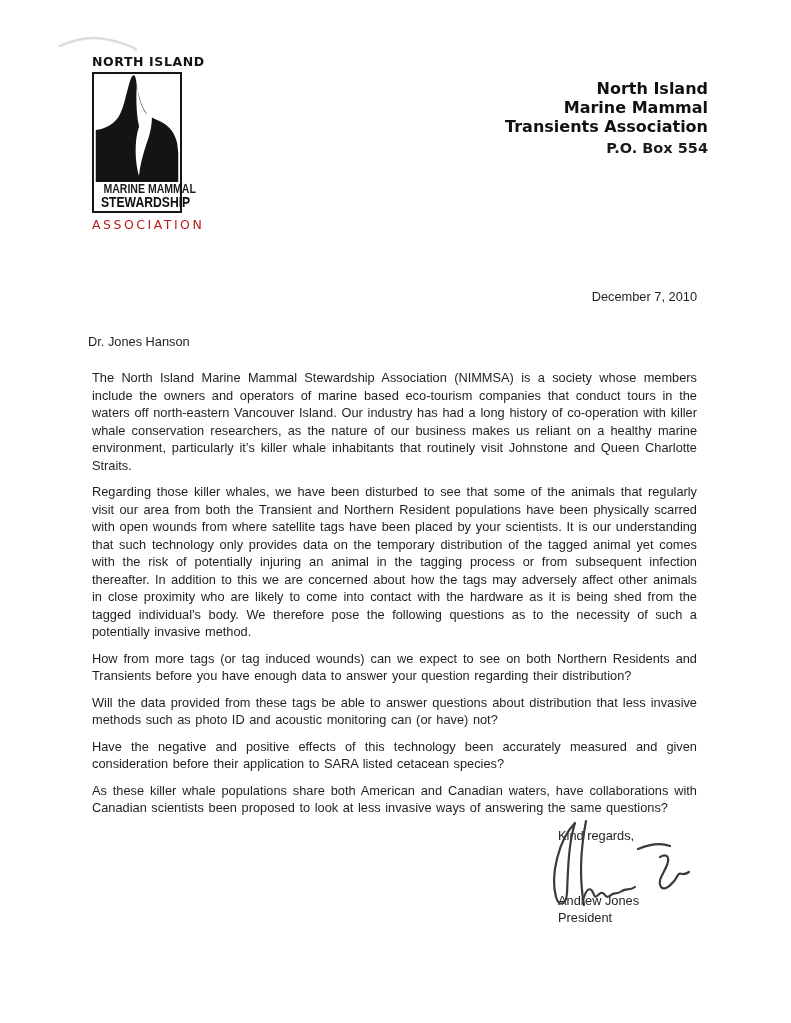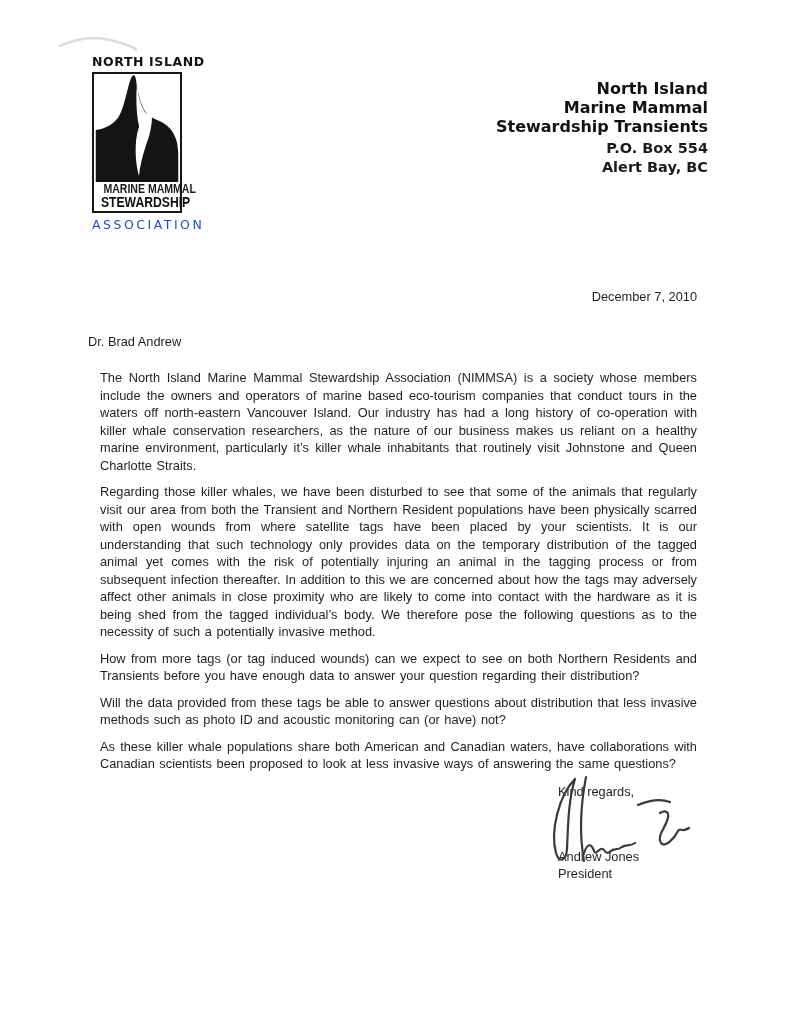--- a/index.html
+++ b/index.html
@@ -30,21 +30,21 @@
     transform:scaleX(0.78); transform-origin:50% 50%; line-height:13px;
   }
   .logo-box-line2 {
     font-family:"Liberation Sans", sans-serif; font-size:14.5px; font-weight:bold;
     color:#0d0d0d; text-align:center; white-space:nowrap;
     transform:scaleX(0.84); transform-origin:50% 50%; line-height:14px;
   }
   .logo-assoc {
     margin-top:4px; text-align:center; white-space:nowrap;
     font-family:"DejaVu Sans", sans-serif; font-size:12.5px;
-    letter-spacing:2.5px; color:#1d4ed8;
+    letter-spacing:2.5px; color:#b91c1c;
   }
 
   
   .letterhead { position:absolute; top:79px; right:83px; text-align:right; }
   .letterhead .org-line {
     font-family:"DejaVu Sans", sans-serif; font-weight:bold;
     font-size:16px; line-height:19px; color:#111;
   }
   .letterhead .addr-line {
     font-family:"DejaVu Sans", sans-serif; font-weight:bold;
@@ -52,21 +52,21 @@
   }
   .letterhead .org-block { margin-bottom:3px; }
 
   
   .letter { position:absolute; left:88px; right:94px; top:288px; }
   .date-line {
     margin-left:470px; font-size:12.8px; line-height:17px; white-space:nowrap;text-align:right;
   }
   .recipient { margin-top:28px; font-size:12.8px; line-height:17px; }
   .letter p {
-    margin:0 0 9px 12px; font-size:12.8px; line-height:17.5px;
+    margin:0 0 9px 4px; font-size:12.8px; line-height:17.5px;
     text-align:justify; word-spacing:1px; color:#1f1f1f;
   }
   .letter p.first { margin-top:19px; }
 
   
   .closing { position:relative; margin-left:470px; margin-top:10px; }
   .closing-text { font-size:12.8px; line-height:17px; }
   .signature-svg {
     position:absolute; left:-18px; top:-10px; pointer-events:none;
   }
@@ -96,36 +96,36 @@
       <div class="logo-box-line1">MARINE MAMMAL</div>
       <div class="logo-box-line2">STEWARDSHIP</div>
     </div>
     <div class="logo-assoc">ASSOCIATION</div>
   </div>
 
   <div class="letterhead">
     <div class="org-block">
       <div class="org-line">North Island</div>
       <div class="org-line">Marine Mammal</div>
-      <div class="org-line">Stewardship Transients</div>
+      <div class="org-line">Transients Association</div>
     </div>
     <div>
       <div class="addr-line">P.O. Box 554</div>
-      <div class="addr-line">Alert Bay, BC</div>
     </div>
   </div>
 
   <div class="letter">
     <div class="date-line">December 7, 2010</div>
-    <div class="recipient">Dr. Brad Andrew</div>
+    <div class="recipient">Dr. Jones Hanson</div>
 
     <p class="first">The North Island Marine Mammal Stewardship Association (NIMMSA) is a society whose members include the owners and operators of marine based eco-tourism companies that conduct tours in the waters off north-eastern Vancouver Island. Our industry has had a long history of co-operation with killer whale conservation researchers, as the nature of our business makes us reliant on a healthy marine environment, particularly it’s killer whale inhabitants that routinely visit Johnstone and Queen Charlotte Straits.</p>
     <p>Regarding those killer whales, we have been disturbed to see that some of the animals that regularly visit our area from both the Transient and Northern Resident populations have been physically scarred with open wounds from where satellite tags have been placed by your scientists. It is our understanding that such technology only provides data on the temporary distribution of the tagged animal yet comes with the risk of potentially injuring an animal in the tagging process or from subsequent infection thereafter. In addition to this we are concerned about how the tags may adversely affect other animals in close proximity who are likely to come into contact with the hardware as it is being shed from the tagged individual’s body. We therefore pose the following questions as to the necessity of such a potentially invasive method.</p>
     <p>How from more tags (or tag induced wounds) can we expect to see on both Northern Residents and Transients before you have enough data to answer your question regarding their distribution?</p>
     <p>Will the data provided from these tags be able to answer questions about distribution that less invasive methods such as photo ID and acoustic monitoring can (or have) not?</p>
+    <p>Have the negative and positive effects of this technology been accurately measured and given consideration before their application to SARA listed cetacean species?</p>
     <p>As these killer whale populations share both American and Canadian waters, have collaborations with Canadian scientists been proposed to look at less invasive ways of answering the same questions?</p>
 
     <div class="closing">
       <svg class="signature-svg" width="160" height="105" viewBox="0 0 160 105">
         <g fill="none" stroke="#3a3a3a" stroke-width="2.2" stroke-linecap="round">
           <path d="M35,6 C19,22 10,58 16,80 C19,90 26,89 27,76 C28,56 28,28 35,6"></path>
           <path d="M46,4 C41,30 39,60 44,88"></path>
           <path d="M44,80 C48,68 52,72 54,78 C56,84 60,72 64,77 C66,80 68,81 71,78 C74,75 77,78 82,74 C86,71 90,74 95,70"></path>
           <path d="M98,32 C110,27 122,26 130,29"></path>
           <path d="M120,40 C127,36 130,40 127,48 C123,58 117,64 121,70 C125,75 134,66 138,58 C140,54 142,60 149,55"></path>

